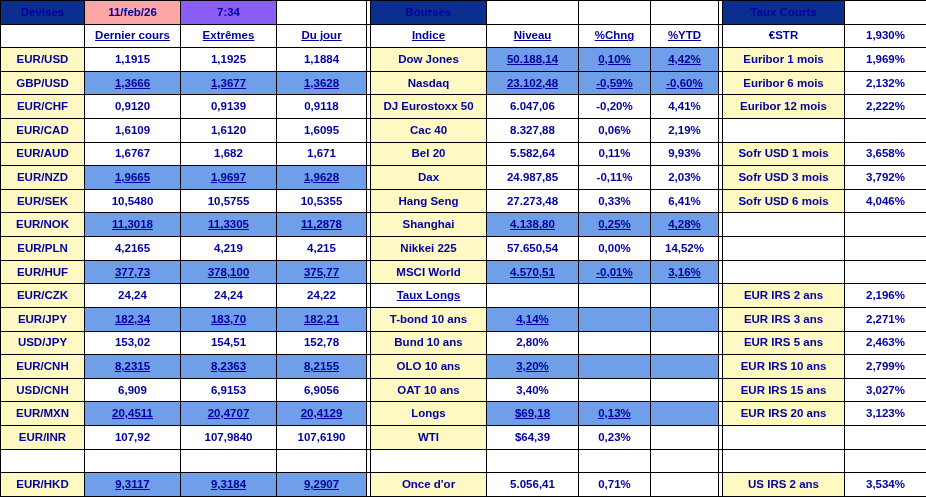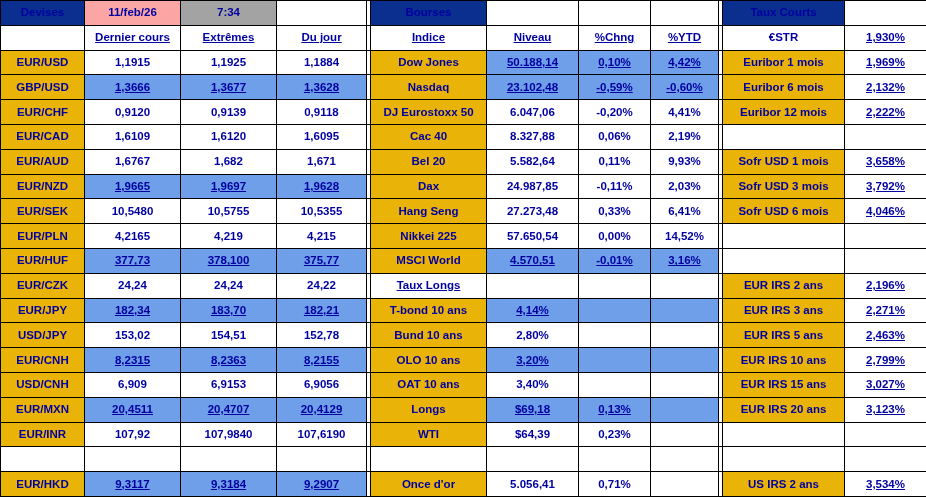--- a/index.html
+++ b/index.html
@@ -24,28 +24,28 @@
     line-height:21px;
     overflow:hidden;
     white-space:nowrap;
     color:#0000a0;
     font-weight:bold;
     text-align:center;
     vertical-align:middle;
   }
   td.blank{border:none;background:#ffffff;}
   td.hdr{background:#0a2f8f;color:#ffffff;text-align:left;font-weight:bold;margin-left:48px;}
-  td.hdrc{background:#eab308;color:#ffffff;text-align:center;font-weight:bold;}
+  td.hdrc{background:#fef9c3;color:#ffffff;text-align:center;font-weight:bold;}
   td.blue{background:#6f9fe8;color:#000080;text-decoration:underline;}
   td.white{background:#ffffff;color:#0000a0;}
   td.lbl-left{text-align:left;}
-  td.lbl-right{text-align:right;text-decoration:underline;}
+  td.lbl-right{text-align:right;}
   .u{text-decoration:underline;margin-top:12px;}
   td.date{background:#fca5a5;color:#c00000;text-align:center;font-weight:bold;}
-  td.time{background:#a3a3a3;color:#c00000;text-align:center;font-weight:bold;}
+  td.time{background:#8b5cf6;color:#c00000;text-align:center;font-weight:bold;}
 </style>
 </head>
 <body>
 
 <div id="sheet">
   <table class="grid">
     <colgroup>
       <col style="width:84px">
       <col style="width:96px">
       <col style="width:96px">
@@ -180,20 +180,34 @@
           <td class="blank"></td>
           <td class="hdrc">Hang Seng</td>
           <td class="white">27.273,48</td>
           <td class="white">0,33%</td>
           <td class="white">6,41%</td>
           <td class="blank"></td>
           <td class="hdrc">Sofr USD 6 mois</td>
           <td class="white lbl-right">4,046%</td>
         </tr>
         <tr>
+          <td class="hdrc">EUR/NOK</td>
+          <td class="blue">11,3018</td>
+          <td class="blue">11,3305</td>
+          <td class="blue">11,2878</td>
+          <td class="blank"></td>
+          <td class="hdrc">Shanghai</td>
+          <td class="blue">4.138,80</td>
+          <td class="blue">0,25%</td>
+          <td class="blue">4,28%</td>
+          <td class="blank"></td>
+          <td class="white"></td>
+          <td class="white lbl-right"></td>
+        </tr>
+        <tr>
           <td class="hdrc">EUR/PLN</td>
           <td class="white">4,2165</td>
           <td class="white">4,219</td>
           <td class="white">4,215</td>
           <td class="blank"></td>
           <td class="hdrc">Nikkei 225</td>
           <td class="white">57.650,54</td>
           <td class="white">0,00%</td>
           <td class="white">14,52%</td>
           <td class="blank"></td>

